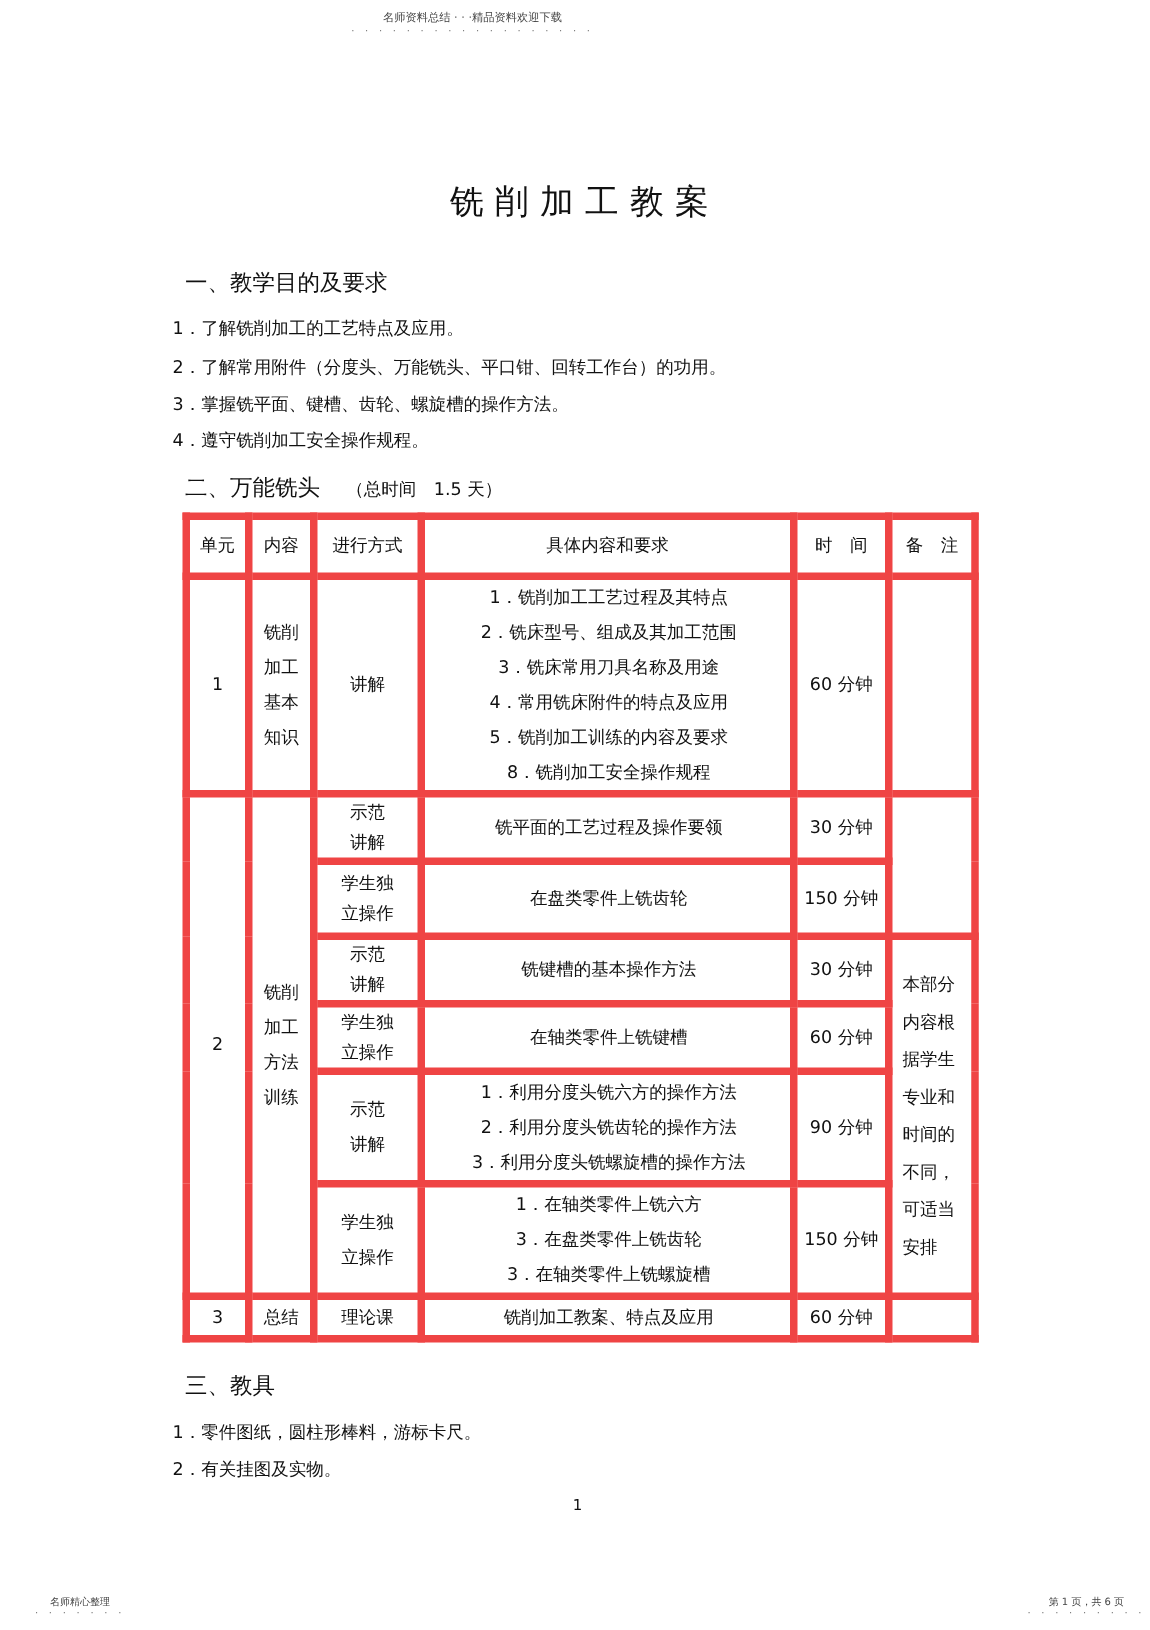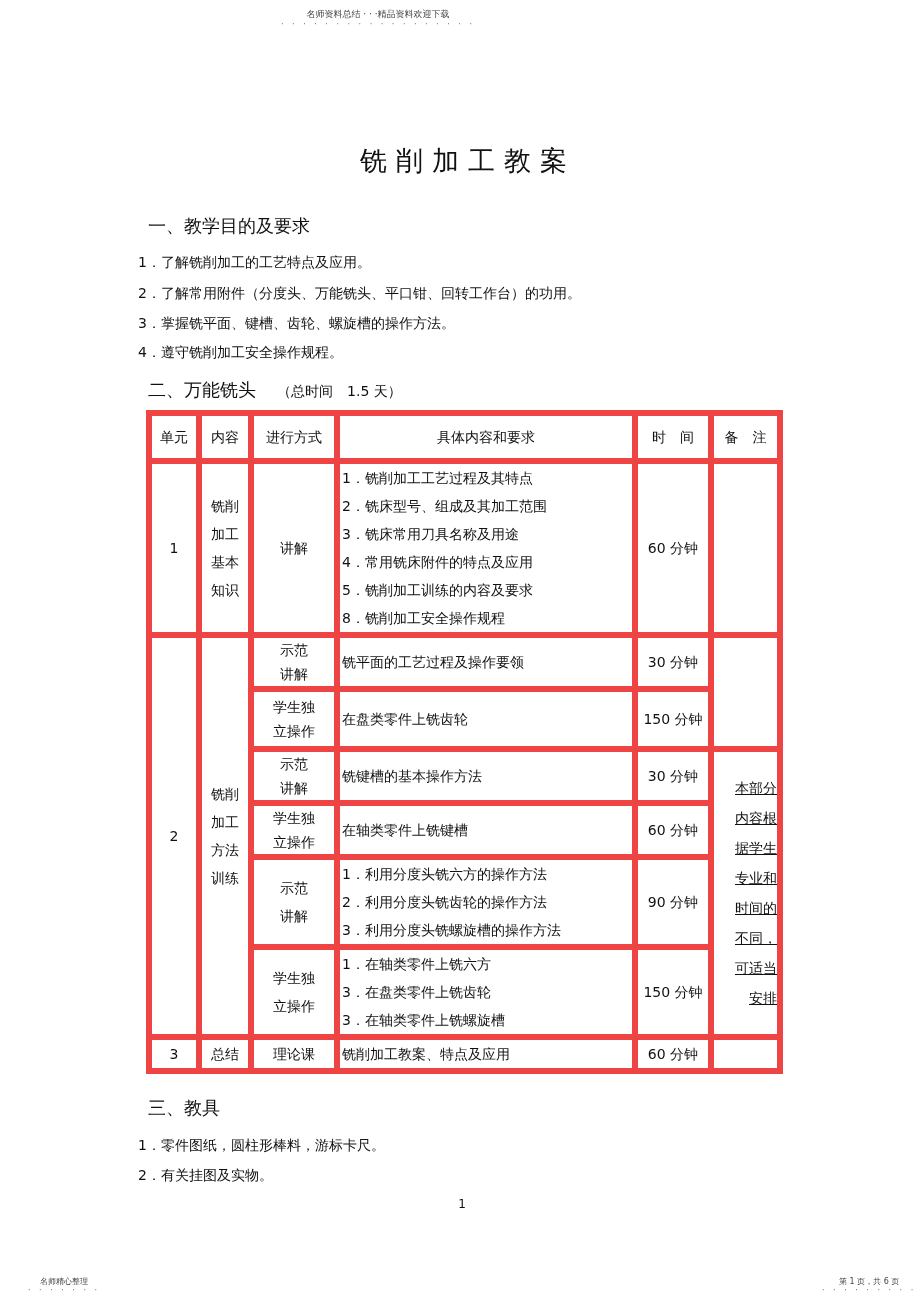--- a/index.html
+++ b/index.html
@@ -6,21 +6,21 @@
   body { width:920px; height:1304px; position:relative; overflow:hidden;
          font-family:"DejaVu Sans","Liberation Sans",sans-serif; color:#111; }
   .abs { position:absolute;text-align:center; }
   .hdr-top { left:0; top:8px; width:756px; text-align:center; font-size:9px; color:#444; }
   .dots { letter-spacing:3px; color:#777; font-size:8px; line-height:8px; }
   .title { left:0; top:143px; width:920px; text-align:center; font-size:27px; letter-spacing:9px; padding-left:8px; }
   .h1 { font-size:18px; }
   .p { font-size:14px; left:138px; }
   table.plan { position:absolute; left:146px; top:410px; border-collapse:collapse; font-size:14px; }
   table.plan td { border:6px solid #ef4444; padding:0; text-align:center; vertical-align:middle; line-height:28px; }
-  table.plan td.left { text-align:left; padding-left:2px; }
+  table.plan td.left { text-align:center; padding-left:2px; }
   .foot-l { left:28px; top:1276px; font-size:8px; color:#444; }
   .foot-r { left:822px; top:1276px; font-size:8px; color:#444; }
   .pagenum { left:0; width:920px; top:1197px; text-align:center; font-size:12px; padding-left:2px; }
 </style>
 </head>
 <body>
 
 <div class="abs hdr-top">
   <div>名师资料总结 · · ·精品资料欢迎下载</div>
   <div class="dots">· · · · · · · · · · · · · · · · · ·</div>
@@ -105,21 +105,21 @@
     <td>150 分钟</td>
   </tr>
 
   <tr style="height:50px">
     <td style="line-height:24px">
       <div>示范</div>
       <div>讲解</div>
     </td>
     <td class="left">铣键槽的基本操作方法</td>
     <td>30 分钟</td>
-    <td rowspan="4" style="text-align:right;padding-left:8px;line-height:30px;text-decoration:underline;">
+    <td rowspan="4" style="text-align:left;padding-left:8px;line-height:30px;">
       <div>本部分</div>
       <div>内容根</div>
       <div>据学生</div>
       <div>专业和</div>
       <div>时间的</div>
       <div>不同，</div>
       <div>可适当</div>
       <div>安排</div>
     </td>
   </tr>

